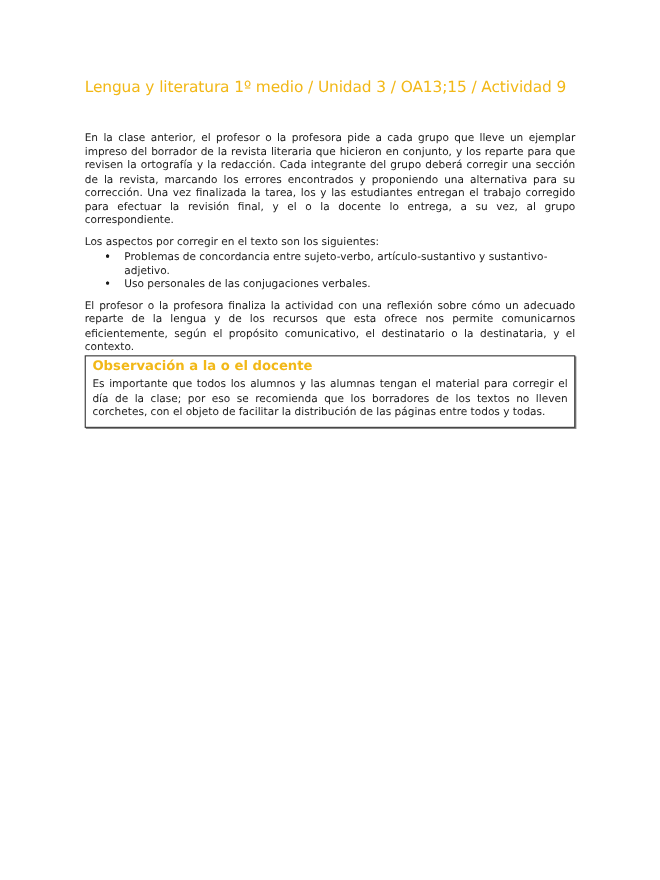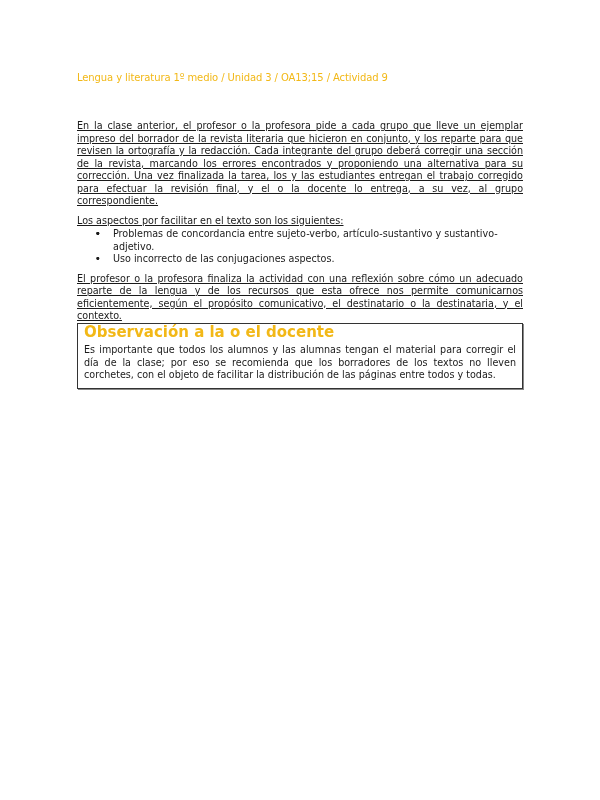--- a/index.html
+++ b/index.html
@@ -12,42 +12,41 @@
       height: 800px;
       position: relative;
       overflow: hidden;
       font-family: "DejaVu Sans", sans-serif;
       color: #1a1a1a;
     }
     .header {
       position: absolute;
       left: 77px;
       top: 72px;
-      font-size: 10px;
+      font-size: 14px;
       color: #f2b817;
       letter-spacing: -0.1px;
       white-space: nowrap;
     }
     .content {
       position: absolute;
       left: 77px;
       top: 120px;
       width: 446px;
       font-size: 9.6px;
       line-height: 12.5px;
     }
     .title {
       font-weight: bold;
       font-size: 10px;
       margin: 0 0 5px 0;
     }
     .para {
       margin: 0;
       text-align: justify;
-      text-decoration: underline;
     }
     .para-spaced {
       margin-top: 7px;
     }
     .bullets {
       list-style: none;
       margin: 1px 0 0 0;
       padding: 0;
     }
     .bullets li {
@@ -62,56 +61,56 @@
     }
     .note-box {
       margin-top: 0px;
       border: 1px solid #333333;
       box-shadow: 1px 1px 0 #888888;
       padding: 2px 6px 6px 6px;
     }
     .note-title {
       color: #f2b817;
       font-weight: bold;
-      font-size: 15px;
+      font-size: 12px;
       margin: 0 0 6px 0;
     }
     .note-text {
       margin: 0;
       text-align: justify;
     }
   </style>
 </head>
 <body>
 
 <div class="header">Lengua y literatura 1º medio / Unidad 3 / OA13;15 / Actividad 9</div>
 
 <div class="content">
 
   <p class="para">En la clase anterior, el profesor o la profesora pide a cada grupo que lleve un ejemplar impreso del borrador de la revista literaria que hicieron en conjunto, y los reparte para que revisen la ortografía y la redacción. Cada integrante del grupo deberá corregir una sección de la revista, marcando los errores encontrados y proponiendo una alternativa para su corrección. Una vez finalizada la tarea, los y las estudiantes entregan el trabajo corregido para efectuar la revisión final, y el o la docente lo entrega, a su vez, al grupo correspondiente.</p>
 
-  <p class="para para-spaced">Los aspectos por facilitar en el texto son los siguientes:</p>
+  <p class="para para-spaced">Los aspectos por corregir en el texto son los siguientes:</p>
 
   <ul class="bullets">
     <li>
       <span class="dot">•</span>
     </li>
     <li>
       <span class="dot">•</span>
     </li>
     <li>
       <span class="dot">•</span>
       <span>Problemas de concordancia entre sujeto-verbo, artículo-sustantivo y sustantivo-adjetivo.</span>
     </li>
     <li>
       <span class="dot">•</span>
     </li>
     <li>
       <span class="dot">•</span>
-      <span>Uso incorrecto de las conjugaciones aspectos.</span>
+      <span>Uso personales de las conjugaciones verbales.</span>
     </li>
   </ul>
 
   <p class="para para-spaced">El profesor o la profesora finaliza la actividad con una reflexión sobre cómo un adecuado reparte de la lengua y de los recursos que esta ofrece nos permite comunicarnos eficientemente, según el propósito comunicativo, el destinatario o la destinataria, y el contexto.</p>
 
   <div class="note-box">
     <p class="note-title">Observación a la o el docente</p>
     <p class="note-text">Es importante que todos los alumnos y las alumnas tengan el material para corregir el día de la clase; por eso se recomienda que los borradores de los textos no lleven corchetes, con el objeto de facilitar la distribución de las páginas entre todos y todas.</p>
   </div>
 </div>

